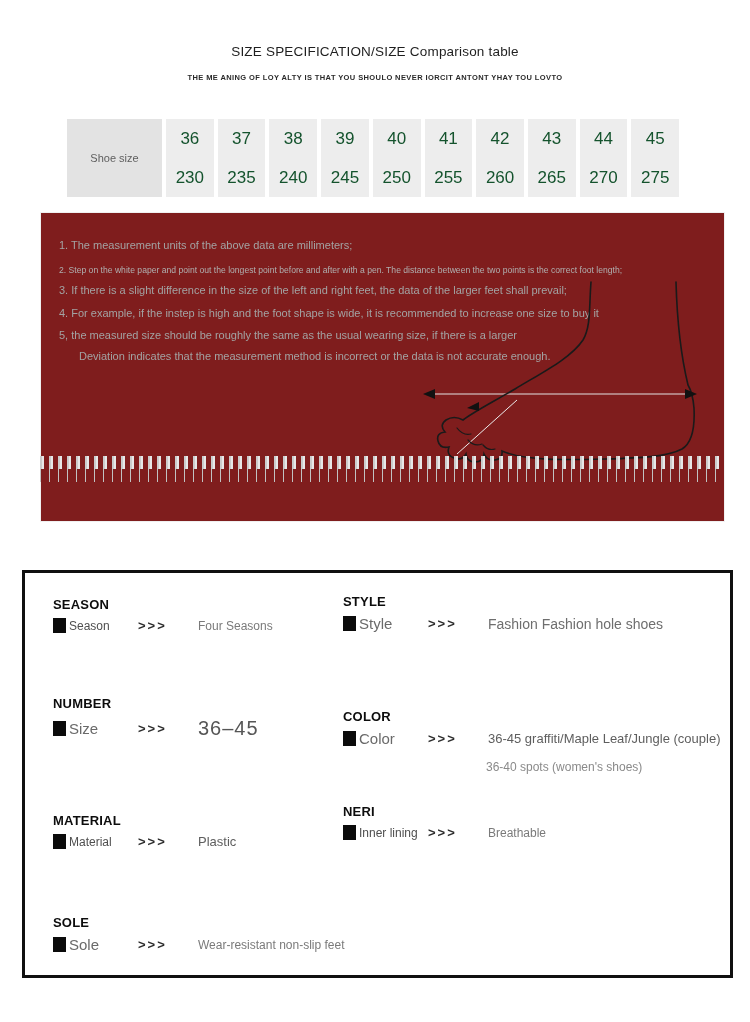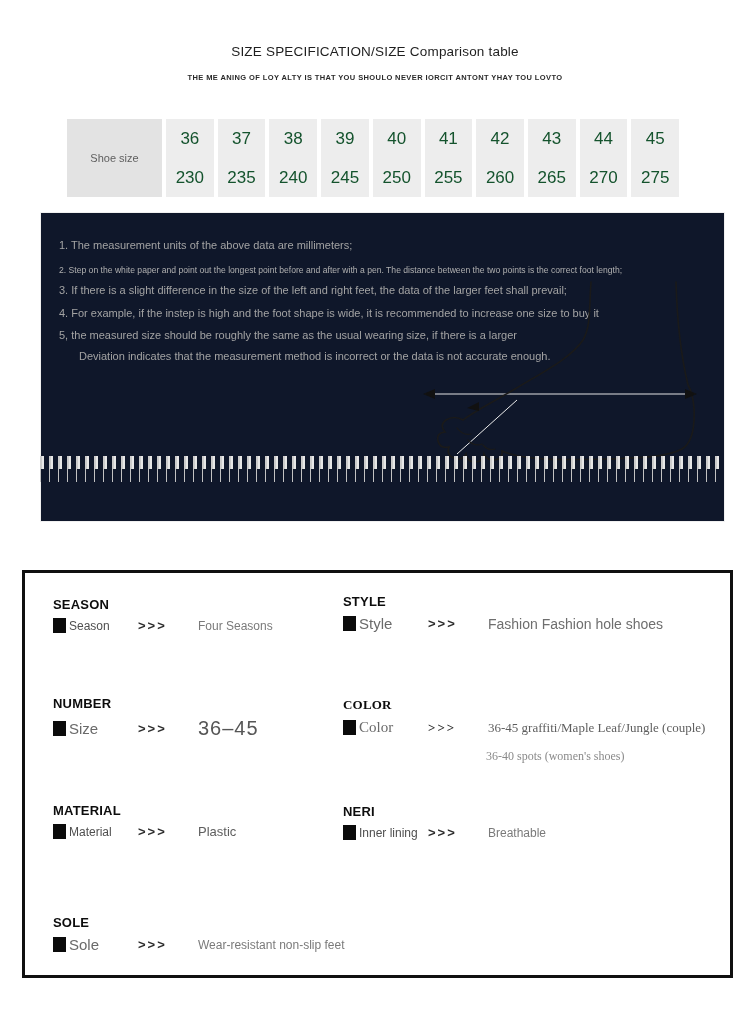--- a/index.html
+++ b/index.html
@@ -17,21 +17,21 @@
               display:flex;gap:4px;}
   .st-col{flex:1;display:flex;flex-direction:column;background:#ededed;}
   .st-col.label{flex:0 0 95px;background:#e3e3e3;}
   .st-cell{flex:1;display:flex;align-items:center;justify-content:center;
            color:#14532d;font-size:17px;}
   .st-col.label .st-cell{font-size:11px;color:#5f5f5f;}
   .st-col.label .st-cell.second{font-size:10.5px;}
 
   
   .notes-box{position:absolute;left:40px;top:212px;width:683px;height:308px;
-             border:1px solid #f0f0f0;background:#0f172a;}
+             border:1px solid #f0f0f0;background:#7f1d1d;}
   .note{position:absolute;left:18px;color:#a3a3a3;font-size:11px;white-space:nowrap;}
   .note.n1{top:26px;}
   .note.n2{top:52px;font-size:8.6px;color:#b0b0b0;}
   .note.n3{top:71px;}
   .note.n4{top:94px;}
   .note.n5{top:116px;}
   .note.n6{top:137px;left:38px;}
 
   
   .foot-svg{position:absolute;left:405px;top:268px;width:310px;height:200px;}
@@ -56,22 +56,22 @@
   .spec-arrow{font-size:13px;font-weight:bold;color:#2d2d2d;letter-spacing:2px;}
   .spec-value{font-size:12px;color:#7a7a7a;white-space:nowrap;padding-left:2px;}
   .spec-value.md{font-size:13px;color:#5e5e5e;}
   .spec-value.lg{font-size:14px;color:#6e6e6e;}
   .spec-value.xl{font-size:20px;color:#565656;letter-spacing:1px;}
   .spec-value2{font-size:12px;color:#8a8a8a;margin-left:143px;margin-top:13px;white-space:nowrap;}
 
   .spec.season{left:28px;top:24px;}
   .spec.style{left:318px;top:21px;}
   .spec.number{left:28px;top:123px;}
-  .spec.color{left:318px;top:124px;font-family:Liberation Serif, serif;}
-  .spec.material{left:28px;top:230px;}
+  .spec.color{left:318px;top:136px;}
+  .spec.material{left:28px;top:240px;}
   .spec.neri{left:318px;top:231px;}
   .spec.sole{left:28px;top:342px;}
 </style>
 </head>
 <body>
 
 <div class="page">
 
   <div class="title">SIZE SPECIFICATION/SIZE Comparison table</div>
   <div class="subtitle">THE ME ANING OF LOY ALTY IS THAT YOU SHOULO NEVER IORCIT ANTONT YHAY TOU LOVTO</div>

